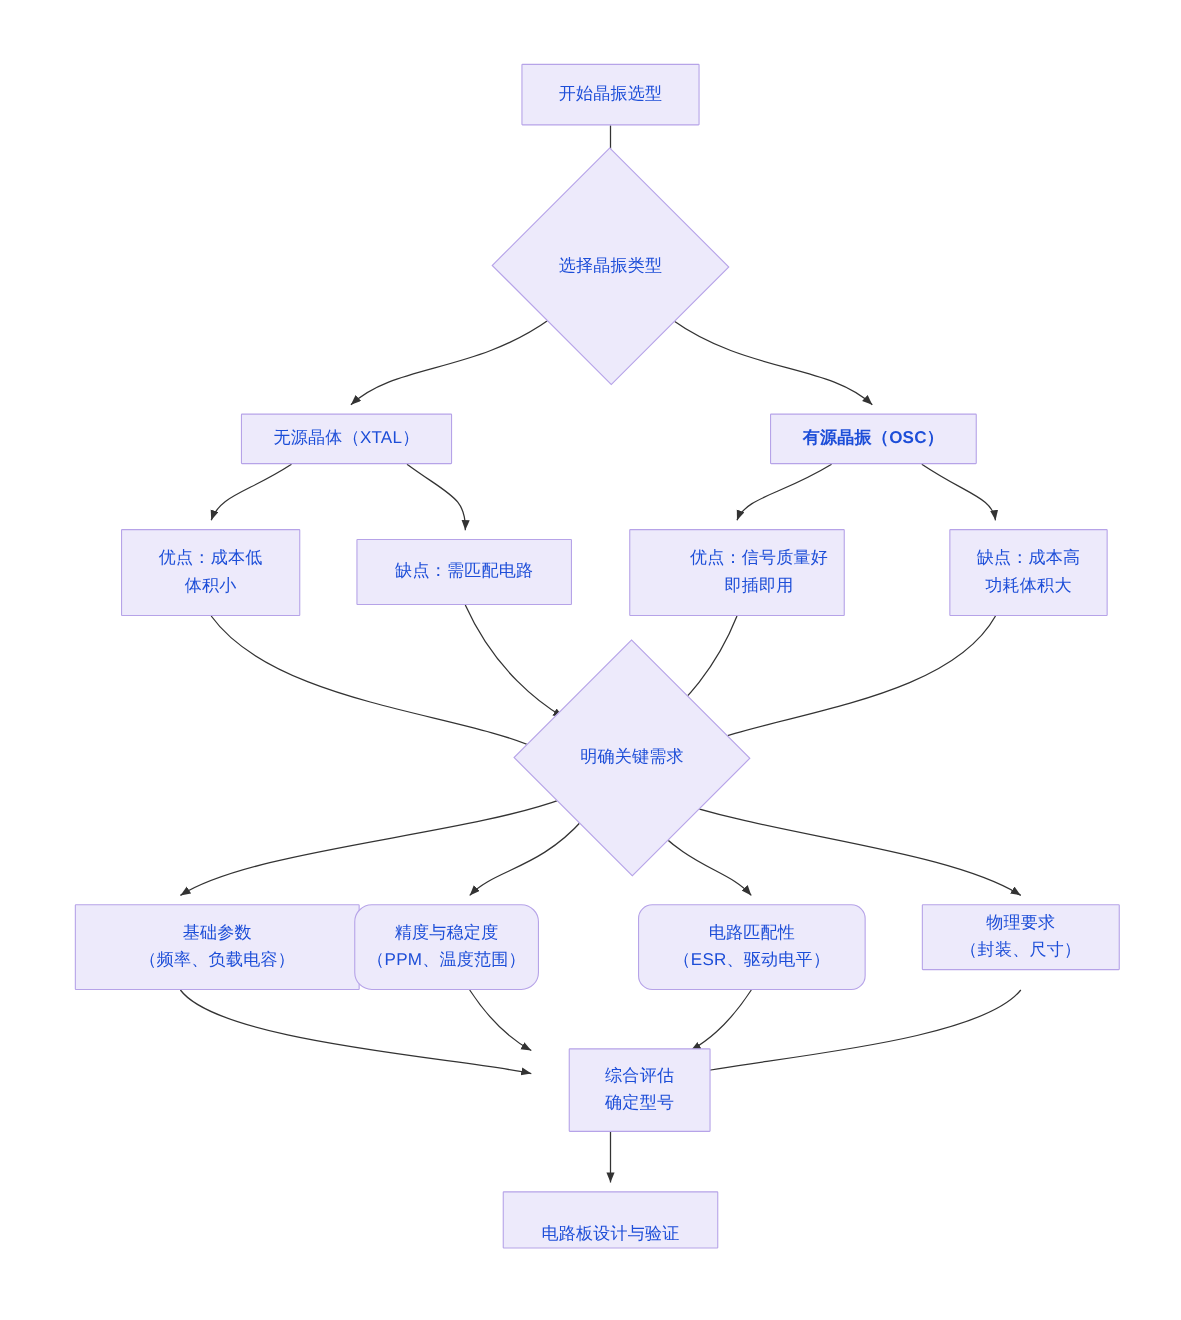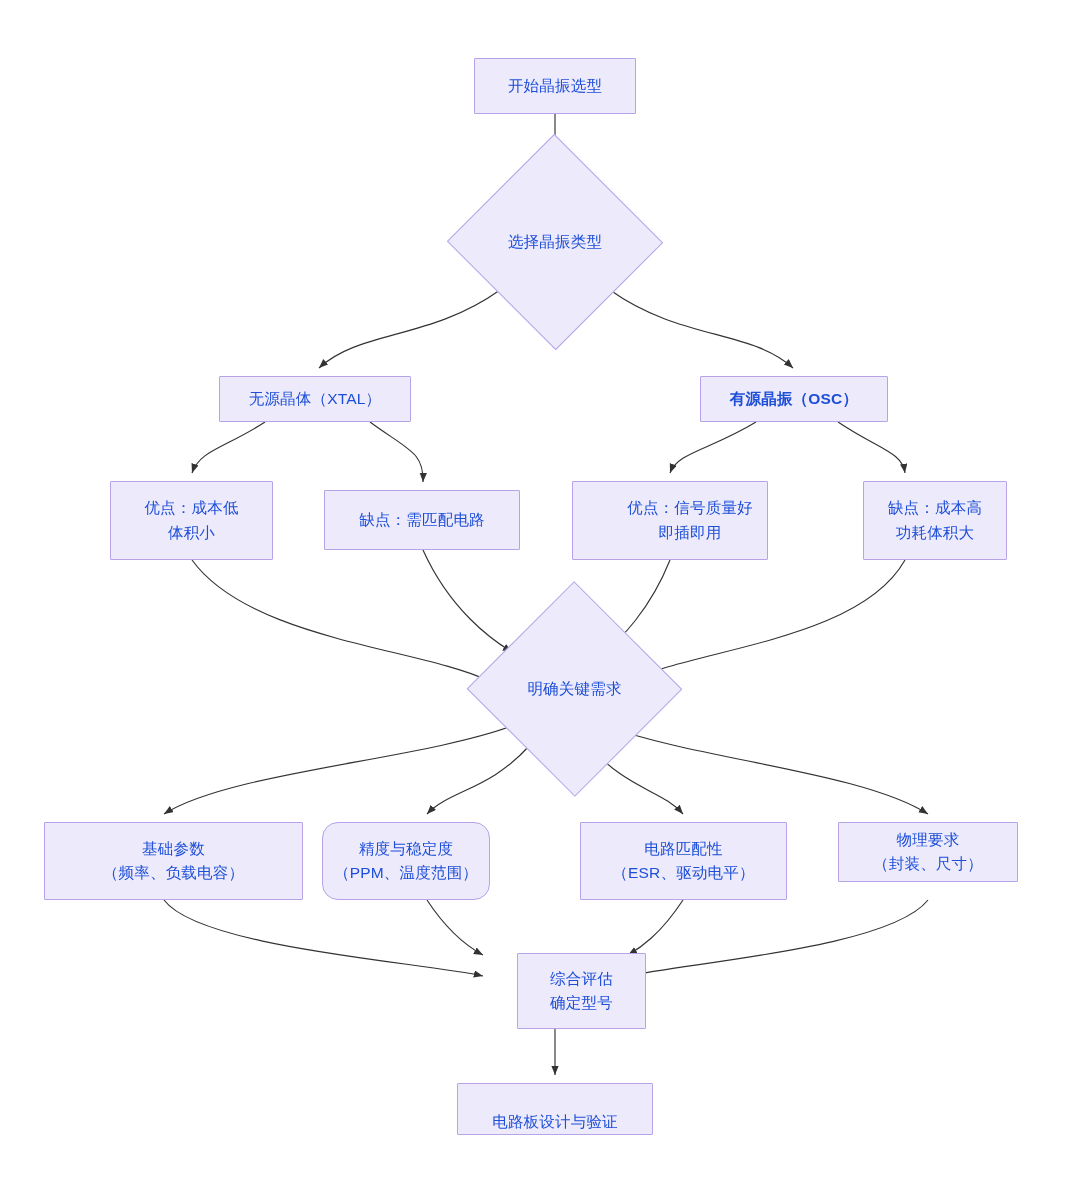--- a/index.html
+++ b/index.html
@@ -87,25 +87,25 @@
       <div class="node rect" style="left: 219px; top: 376px; width: 192px; height: 46px;"><span>无源晶体（XTAL）</span></div>
       <div class="node rect" style="left: 700px; top: 376px; width: 188px; height: 46px; font-weight: bold;"><span>有源晶振（OSC）</span></div>
       <div class="node rect" style="left: 110px; top: 481px; width: 163px; height: 79px;"><span>优点：成本低
 体积小</span></div>
       <div class="node rect" style="left: 324px; top: 490px; width: 196px; height: 60px;"><span>缺点：需匹配电路</span></div>
       <div class="node rect" style="left: 572px; top: 481px; width: 196px; height: 79px; padding-left: 40px;"><span>优点：信号质量好
 即插即用</span></div>
       <div class="node rect" style="left: 825px; top: 481px; width: 144px; height: 79px; margin-left: 38px;"><span>缺点：成本高
 功耗体积大</span></div>
       <div class="node diamond" style="left: 498px; top: 613px; width: 153px; height: 152px; text-align: right;"><div class="dia-shape"></div><div class="dia-label">明确关键需求</div></div>
-      <div class="node rect" style="left: 44px; top: 822px; width: 259px; height: 78px;"><span>基础参数
+      <div class="node rect" style="left: 68px; top: 822px; width: 259px; height: 78px;"><span>基础参数
 （频率、负载电容）</span></div>
       <div class="node rect" style="left: 322px; top: 822px; width: 168px; height: 78px; border-radius: 16px;"><span>精度与稳定度
 （PPM、温度范围）</span></div>
-      <div class="node rect" style="left: 580px; top: 822px; width: 207px; height: 78px;"><span>电路匹配性
+      <div class="node rect" style="left: 580px; top: 822px; width: 207px; height: 78px; border-radius: 13px;"><span>电路匹配性
 （ESR、驱动电平）</span></div>
       <div class="node rect" style="left: 838px; top: 822px; width: 180px; height: 60px;"><span>物理要求
 （封装、尺寸）</span></div>
       <div class="node rect" style="left: 517px; top: 953px; width: 129px; height: 76px;"><span>综合评估
 确定型号</span></div>
       <div class="node rect" style="left: 457px; top: 1083px; width: 196px; height: 52px; align-items: flex-end;"><span>电路板设计与验证</span></div>
     </div>
 
 </div>
 

